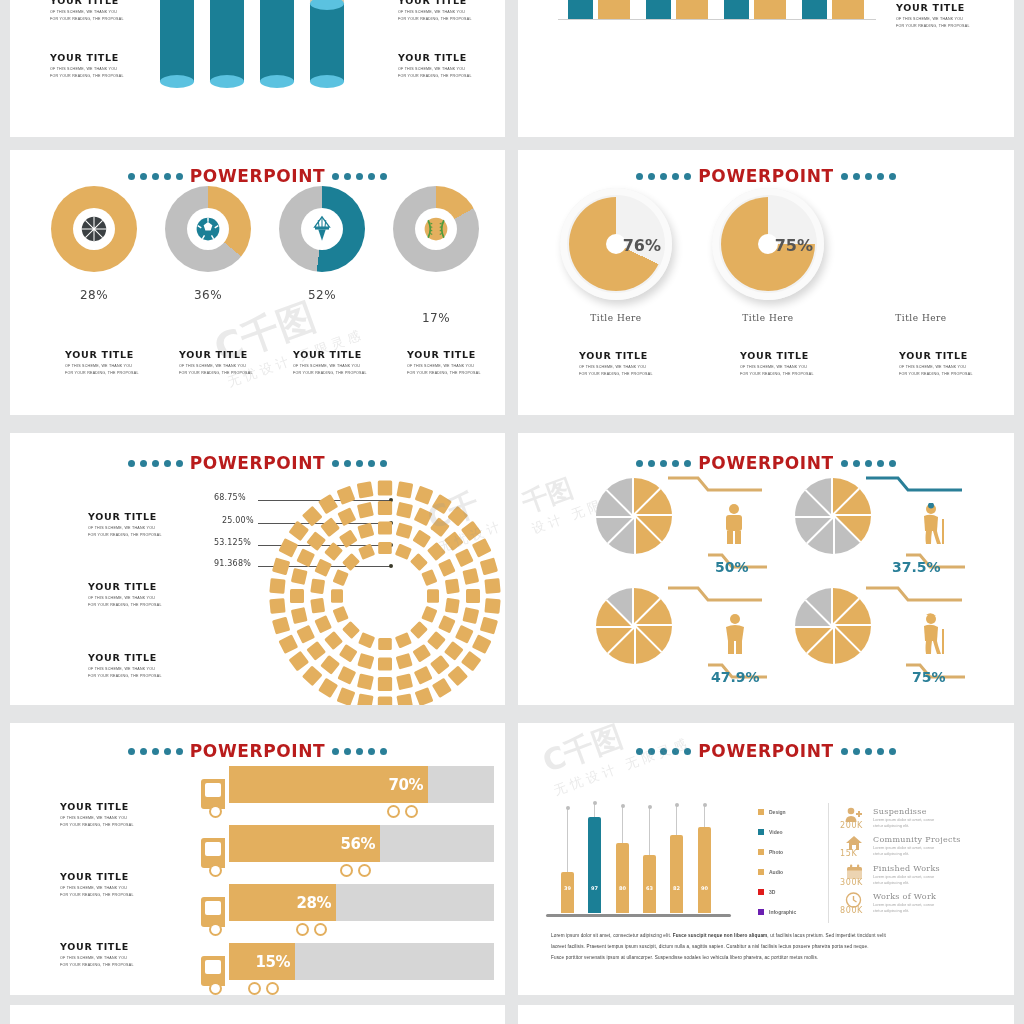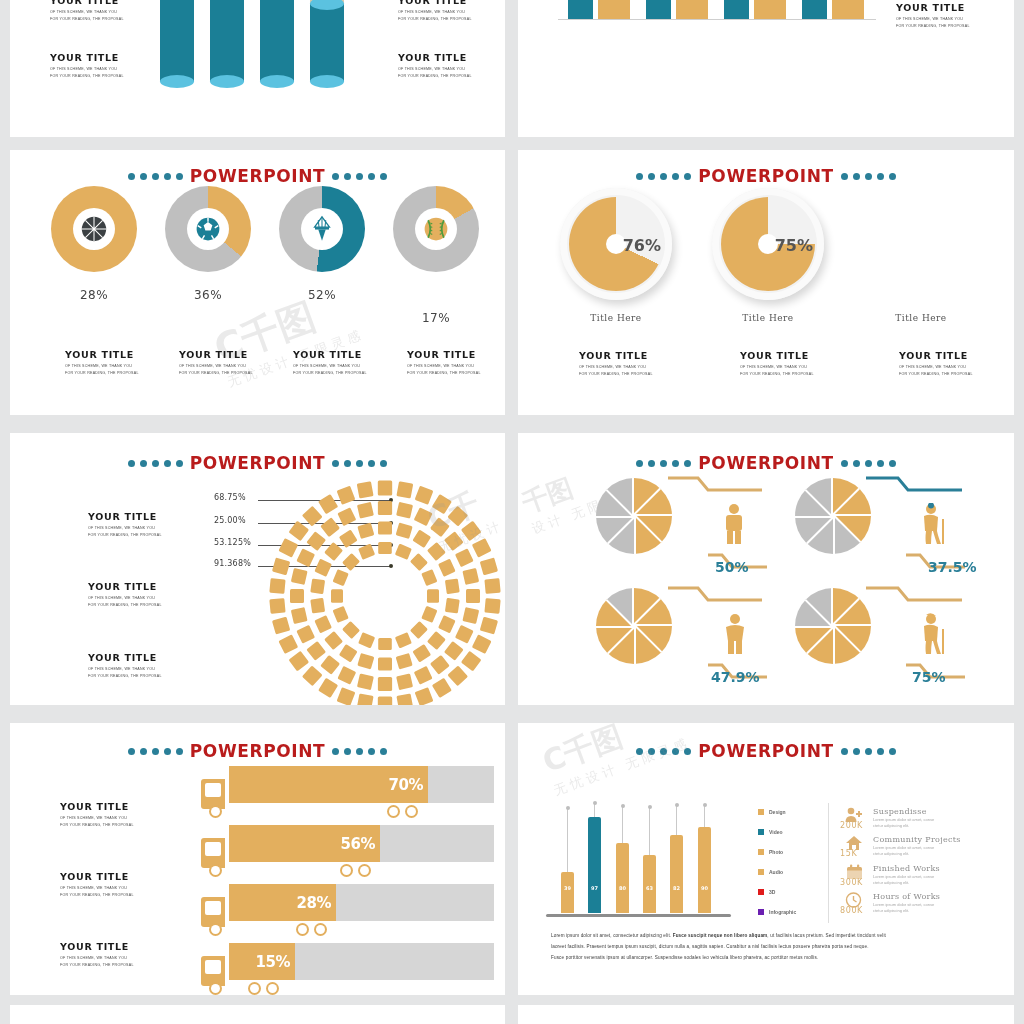--- a/index.html
+++ b/index.html
@@ -436,21 +436,21 @@
       <div class="blk-sub">
         <div>OF THIS SCHEME, WE THANK YOU</div>
         <div>FOR YOUR READING, THE PROPOSAL</div>
       </div>
     </div>
 
     <div class="ring-lab" style="left:204px; top:60px;">68.75%</div>
     <div class="ring-line" style="left:248px; top:67px; width:133px;"></div>
     <div class="ring-dot" style="left:379px; top:65px;"></div>
 
-    <div class="ring-lab" style="left:204px; top:83px;">25.00%</div>
+    <div class="ring-lab" style="left:212px; top:83px;">25.00%</div>
     <div class="ring-line" style="left:248px; top:90px; width:133px;"></div>
     <div class="ring-dot" style="left:379px; top:88px;"></div>
 
     <div class="ring-lab" style="left:204px; top:105px;">53.125%</div>
     <div class="ring-line" style="left:248px; top:112px; width:133px;"></div>
     <div class="ring-dot" style="left:379px; top:110px;"></div>
 
     <div class="ring-lab" style="left:204px; top:126px;">91.368%</div>
     <div class="ring-line" style="left:248px; top:133px; width:133px;"></div>
     <div class="ring-dot" style="left:379px; top:131px;"></div>
@@ -633,21 +633,21 @@
       <path d="M0 2 H14 L24 14 H59" stroke="#d9ae6b" stroke-width="3" fill="none"></path>
     </svg>
     <svg style="position:absolute; left:402px; top:70px;" width="28" height="42" viewBox="0 0 28 42">
       <circle cx="11" cy="6" r="5" fill="#e3af5e"></circle>
       <circle cx="11" cy="2.5" r="3" fill="#2a7f98"></circle>
       <path d="M4 13 q7 -3 14 1 l-1 14 h-12 Z" fill="#e3af5e"></path>
       <path d="M6 28 q-1 8 0 13 h5 q0 -7 1 -13 Z" fill="#e3af5e"></path>
       <path d="M13 28 q2 7 4 13 h4 q-3 -8 -4 -13 Z" fill="#e3af5e"></path>
       <rect x="22" y="16" width="2" height="25" fill="#e3af5e"></rect>
     </svg>
-    <div class="pcval" style="left:410px; top:126px;">37.5%</div>
+    <div class="pcval" style="left:374px; top:126px;">37.5%</div>
 
     <div class="pieg" style="left:78px; top:155px;">
       <div class="slices" style="background:conic-gradient(from 0deg, #e3af5e 0 87.5%, #bfbfbf 87.5% 100%);"></div>
       <div class="spoke" style="transform:rotate(0deg);"></div>
       <div class="spoke" style="transform:rotate(45deg);"></div>
       <div class="spoke" style="transform:rotate(90deg);"></div>
       <div class="spoke" style="transform:rotate(135deg);"></div>
       <div class="spoke" style="transform:rotate(180deg);"></div>
       <div class="spoke" style="transform:rotate(225deg);"></div>
       <div class="spoke" style="transform:rotate(270deg);"></div>
@@ -945,21 +945,21 @@
         <div>ctetur adipiscing elit.</div>
       </div>
     </div>
 
     <div class="stat" style="left:322px; top:169px; width:170px; height:34px;">
       <svg style="position:absolute; left:5px; top:0;" width="17" height="16" viewBox="0 0 17 16">
         <circle cx="8.5" cy="8" r="7" fill="none" stroke="#ddb173" stroke-width="1.4"></circle>
         <path d="M8.5 4 V8 L11.5 10" stroke="#ddb173" stroke-width="1.4" fill="none"></path>
       </svg>
       <div class="num">800K</div>
-      <div class="ttl">Hours of Works</div>
+      <div class="ttl">Works of Work</div>
       <div class="dsc">
         <div>Lorem ipsum dolor sit amet, conse</div>
         <div>ctetur adipiscing elit.</div>
       </div>
     </div>
 
     <div class="para" style="left:33px; top:207px; width:440px;">
       <div>
         <span>Lorem ipsum dolor sit amet, consectetur adipiscing elit. </span><b>Fusce suscipit neque non libero aliquam</b><span>, ut facilisis lacus pretium. Sed imperdiet tincidunt velit</span>
       </div>

